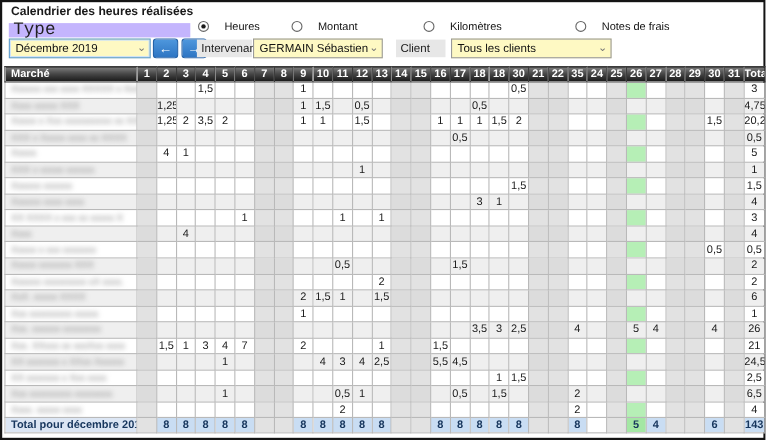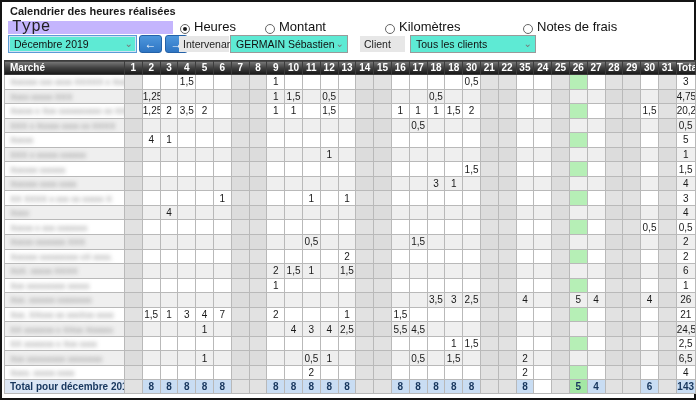--- a/index.html
+++ b/index.html
@@ -3,30 +3,30 @@
 <meta charset="utf-8">
 <style>
   * { margin:0; padding:0; box-sizing:border-box; }
   html,body { width:696px; height:400px; overflow:hidden; background:#d9d9d9; }
   body { font-family:"Liberation Sans", sans-serif; }
   .window { position:relative; width:696px; height:400px; background:#ffffff; border:2px solid #141414; }
 
   
   .app-title { position:absolute; left:8px; top:3px; font-size:11px; font-weight:bold; color:#1a1a1a; }
   .type-bar { position:absolute; left:6px; top:19px; width:165px; height:13px; background:#c4b5fd; font-size:16px; color:#222; padding:0 0 0 4px; line-height:13px;font-family:Liberation Mono, monospace; }
-  .radio-item { position:absolute; top:17px; height:15px; display:flex; align-items:flex-end; gap:4px; font-size:13px; color:#111; cursor:default; }
+  .radio-item { position:absolute; top:17px; height:15px; display:flex; align-items:flex-start; gap:14px; font-size:10px; color:#111; cursor:default; }
   .radio-item.r1 { left:178px; } .radio-item.r2 { left:263px; } .radio-item.r3 { left:383px; } .radio-item.r4 { left:521px; }
   .radio-circle { width:10px; height:10px; border:1px solid #666; border-radius:50%; background:#fff; position:relative; flex:0 0 auto; }
   .radio-item.sel .radio-circle:after { content:""; position:absolute; left:2px; top:2px; width:4px; height:4px; border-radius:50%; background:#1a1a1a; }
 
-  .select { position:absolute; height:18px; background:#5eead4; border:1px solid #9a9a9a; font-size:10.5px; color:#111; line-height:16px; padding:0 14px 12px 5px; white-space:nowrap; overflow:hidden; }
+  .select { position:absolute; height:18px; background:#fef9c3; border:1px solid #9a9a9a; font-size:10.5px; color:#111; line-height:16px; padding:0 14px 12px 5px; white-space:nowrap; overflow:hidden; }
   .select .chev { position:absolute; right:3px; top:0px; color:#777; font-size:10px; }
   .select.period { left:6px; top:33px; width:129px; border:1px solid #5b9bd5; box-shadow:0 0 0 1px #cfe3f5 inset; }
   .select.interv { left:228px; top:33px; width:118px; }
-  .select.client { left:408px; top:33px; width:126px; }
+  .select.client { left:408px; top:33px; width:146px; }
   .nav-btn { position:absolute; top:33px; width:23px; height:18px; background:linear-gradient(180deg,#4e97dd,#2e75c3); border:1px solid #2462a8; border-radius:3px; color:#fff; font-size:12px; font-weight:bold; text-align:center; line-height:16px; cursor:pointer; }
   .nav-btn.prev { left:137px; } .nav-btn.next { left:163px; }
   .fld-label { position:absolute; top:34px; height:16px; background:#e7e7e7; font-size:10.5px; color:#222; line-height:16px; padding:0 4px; }
   .fld-label.interv { left:177px; width:50px; }
   .fld-label.client { left:358px; width:45px; }
 
   
   table.sheet { position:absolute; left:2px; top:58px; width:690px; border-collapse:collapse; table-layout:fixed; }
   .sheet th, .sheet td { border:1px solid #b9b9b9; font-size:10px; padding:0; text-align:center; overflow:hidden; white-space:nowrap; }
   .sheet th { height:14px; background:linear-gradient(180deg,#7a7a7a 0%,#454545 45%,#161616 100%); color:#fff; font-weight:bold; border-color:#3c3c3c; }

